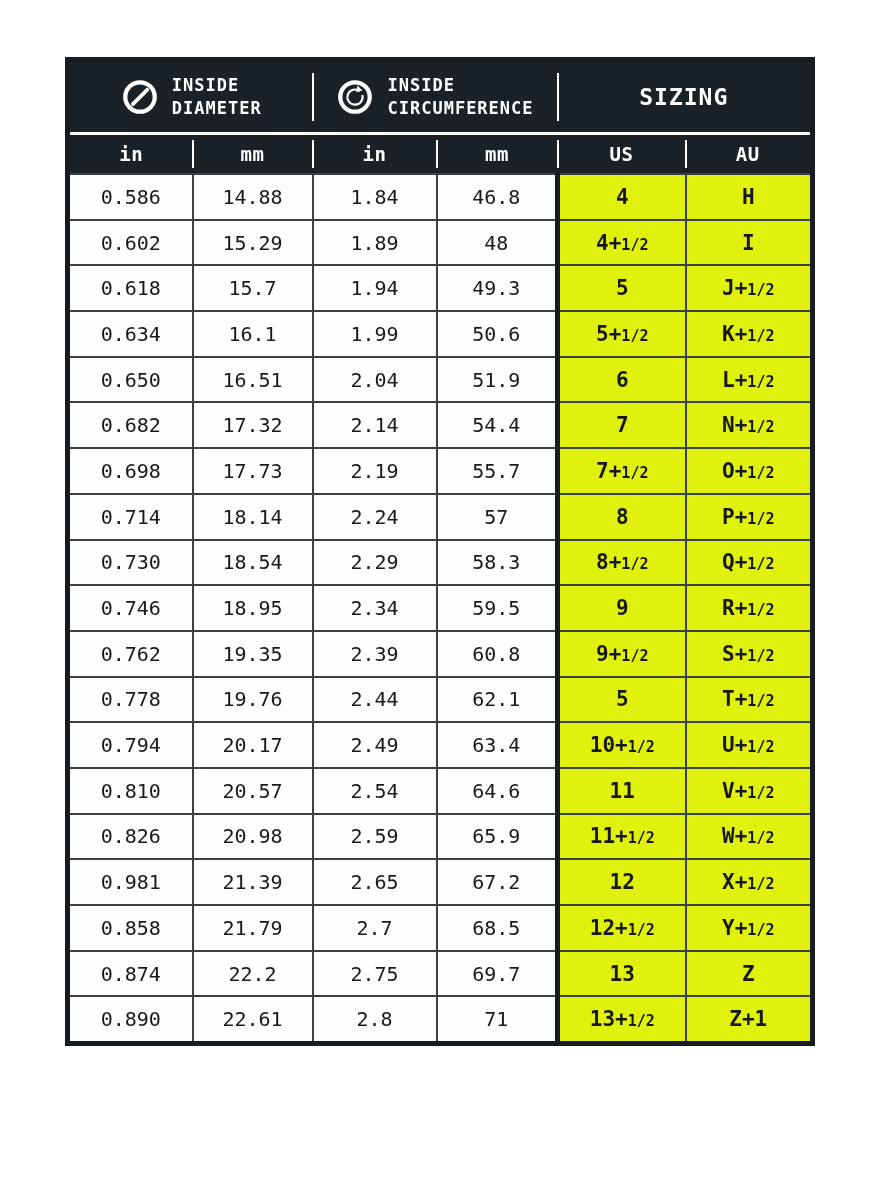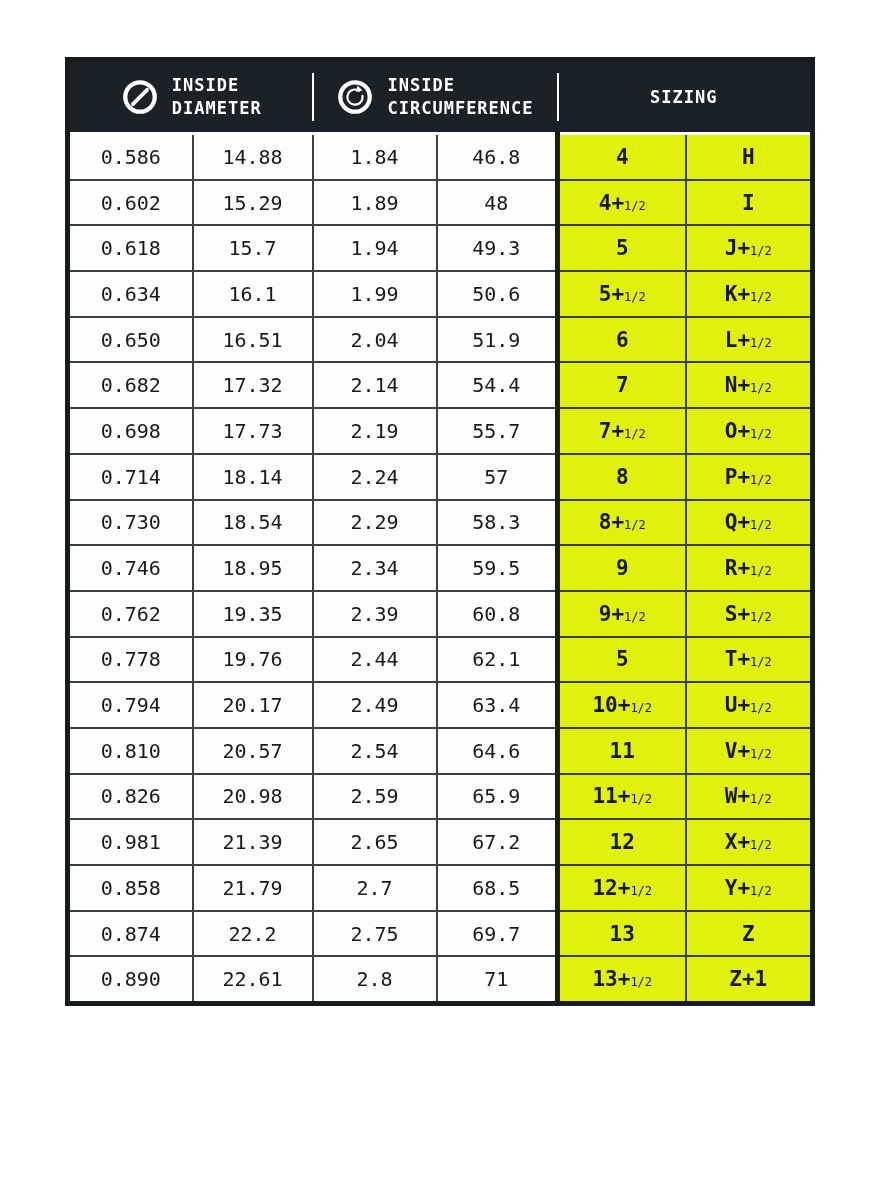--- a/index.html
+++ b/index.html
@@ -50,21 +50,21 @@
     display: block;
   }
   .group-label {
     text-align: left;
     font-size: 17px;
     letter-spacing: 1px;
     line-height: 1.35;
   }
   .group-label span { display: block; }
   .sizing-label {
-    font-size: 17px;
+    font-size: 23px;
     letter-spacing: 1px;
     text-align: center;
   }
   tr.sub-row th {
     height: 38px;
     font-size: 19px;
     letter-spacing: 0.5px;
   }
   
   .vline {
@@ -90,22 +90,22 @@
     background: var(--accent-yellow, #dff10d);
     font-weight: bold;
   }
   
   tbody td:nth-child(5) { border-left: 5px solid var(--frame, #161c20); }
   .size-main {
     font-size: 21px;
     font-weight: bold;
   }
   .size-frac {
-    font-size: 12px;
-    font-weight: normal;
+    font-size: 15px;
+    font-weight: bold;
   }
 </style>
 </head>
 <body>
 
 <div class="page">
   <table class="size-chart">
     <colgroup>
       <col style="width:125px">
         <col style="width:120px">
@@ -140,20 +140,28 @@
               <span>INSIDE</span>
               <span>CIRCUMFERENCE</span>
             </div>
           </div>
         </th>
         <th colspan="2">
           <div class="vline"></div>
           <div class="sizing-label">SIZING</div>
         </th>
       </tr>
+      <tr class="sub-row">
+        <th>in</th>
+        <th><div class="vline"></div><span>mm</span></th>
+        <th><div class="vline"></div><span>in</span></th>
+        <th><div class="vline"></div><span>mm</span></th>
+        <th><div class="vline"></div><span>US</span></th>
+        <th><div class="vline"></div><span>AU</span></th>
+      </tr>
     </thead>
     <tbody>
         <tr>
           <td>0.586</td>
           <td>14.88</td>
           <td>1.84</td>
           <td>46.8</td>
           <td class="size-cell"><span class="size-main">4</span></td>
           <td class="size-cell"><span class="size-main">H</span></td>
         </tr>

